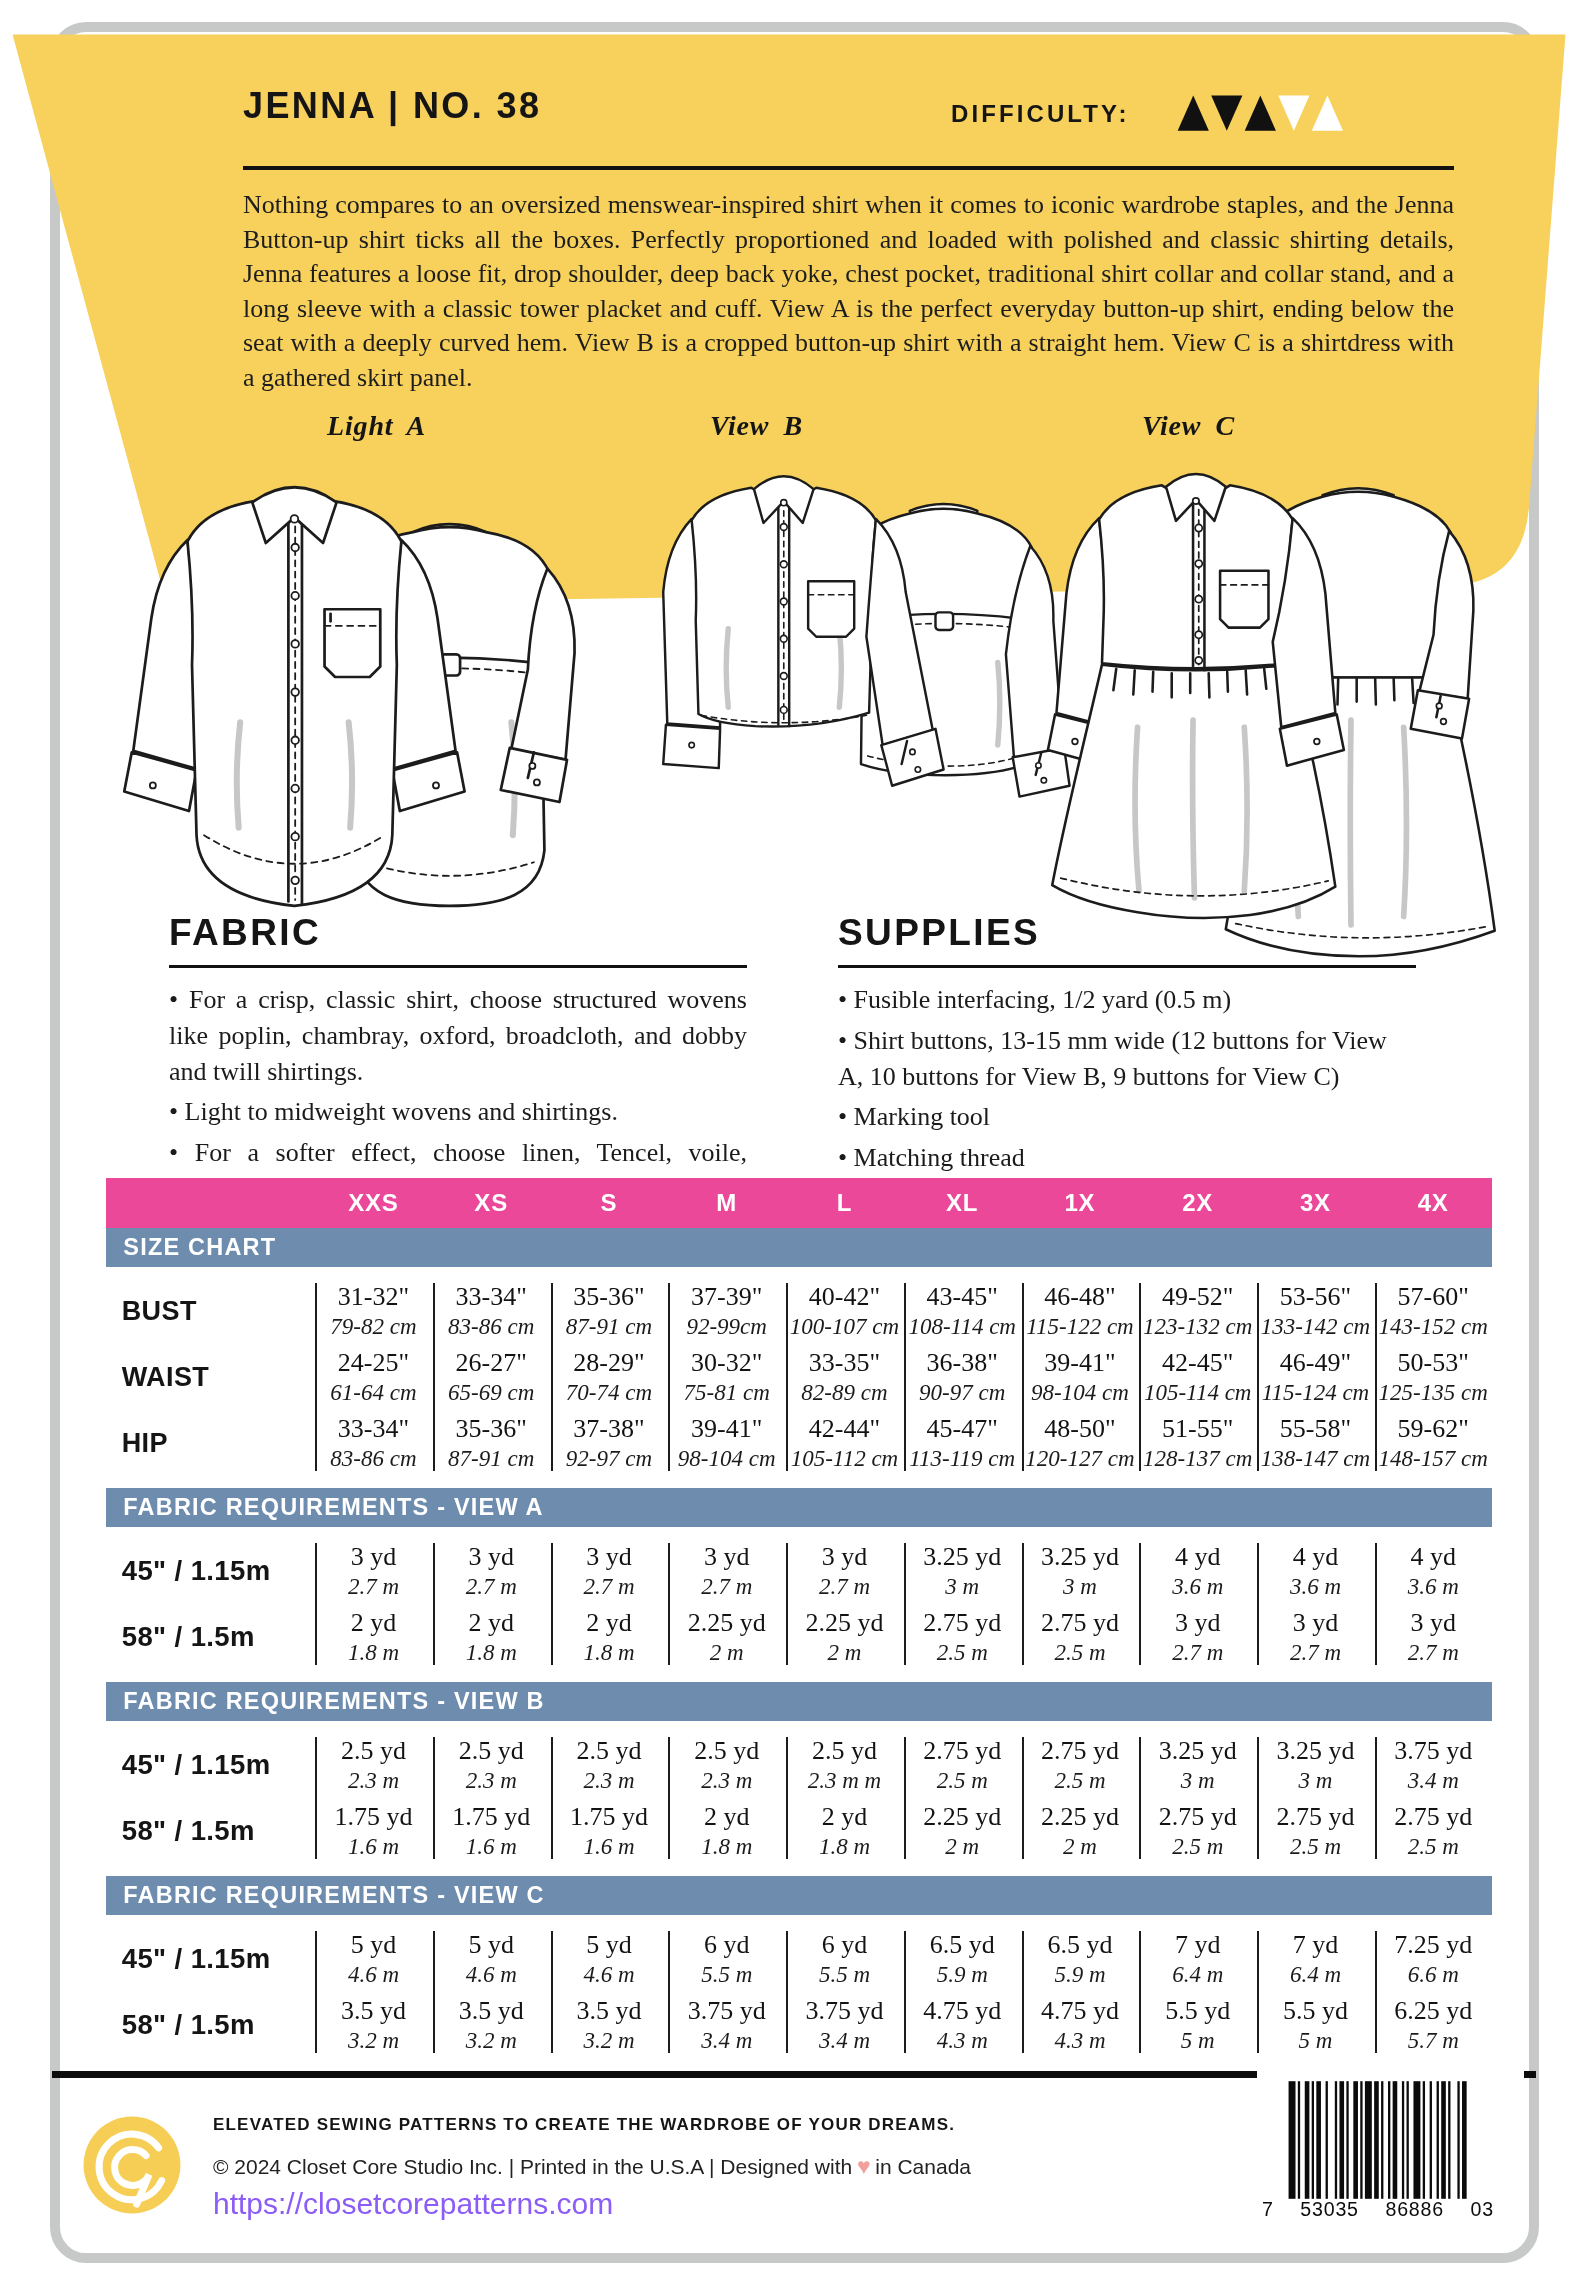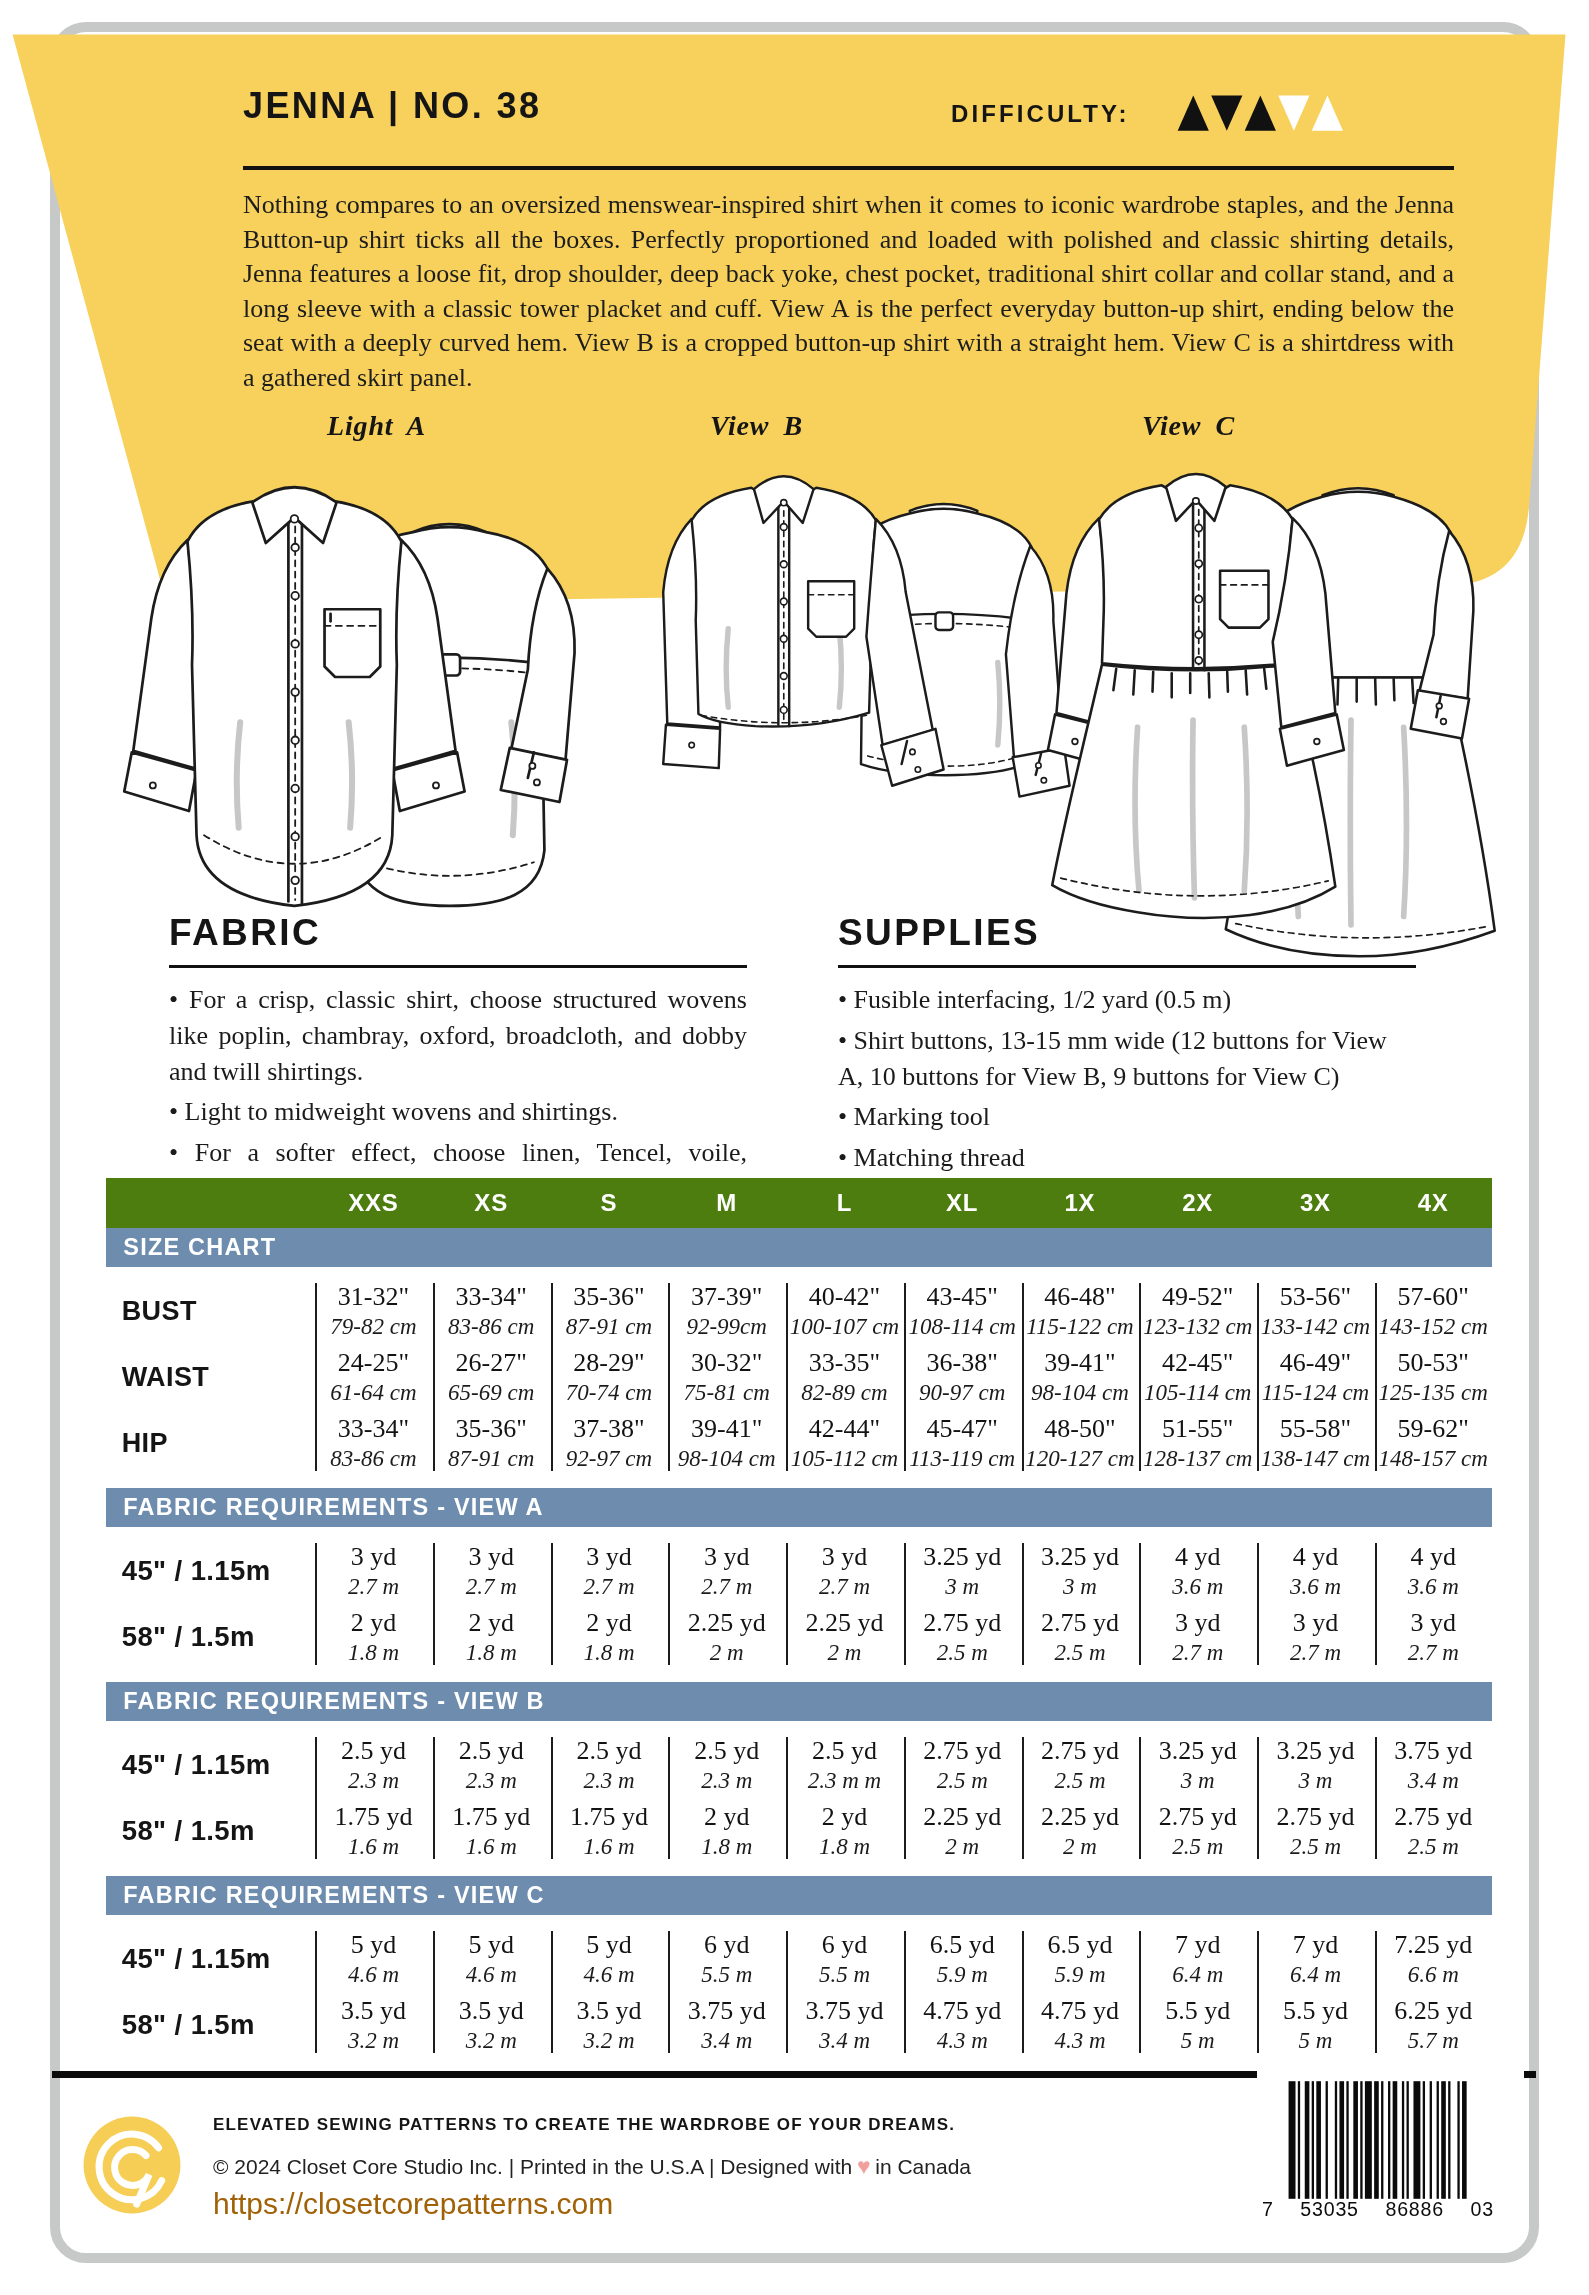--- a/index.html
+++ b/index.html
@@ -39,21 +39,21 @@
   .col{position:absolute;top:912px;width:578px;z-index:3;}
   #fabric-col{left:169px;} #supplies-col{left:838px;}
   .col h2{margin:0 0 11px 0;font-size:37px;font-weight:bold;letter-spacing:2.4px;}
   .col .rule{width:100%;height:3.1px;background:#111;}
   .col .items{margin-top:14px;font-family:"Liberation Serif",serif;font-size:26px;line-height:1.38;color:#1b1b1b;}
   .col .items .item{margin-bottom:4.7px;}
   #fabric-col .items .item{text-align:justify;}
 
   
   #tables{position:absolute;left:106px;top:1178px;width:1386px;z-index:3;}
-  .sizes-row{display:flex;height:50px;background:#4d7c0f;align-items:center;}
+  .sizes-row{display:flex;height:50px;background:#ec4899;align-items:center;}
   .sizes-row .spacer{width:209px;}
   .size-col{width:118px;text-align:center;color:#fff;font-weight:bold;font-size:24px;letter-spacing:0.8px;}
   .band{height:39px;background:#6e8cae;color:#fff;display:flex;align-items:center;
         padding-left:17.3px;box-sizing:border-box;font-weight:bold;font-size:23.5px;letter-spacing:1.2px;}
   .band.req{margin-top:12px;}
   .t-body{position:relative;margin-top:11px;}
   .t-row{display:flex;height:66px;}
   .t-label{width:209px;display:flex;align-items:center;padding-left:15.7px;box-sizing:border-box;
            font-weight:bold;font-size:27px;letter-spacing:0.4px;}
   .req .t-label{font-size:27.5px;}
@@ -62,21 +62,21 @@
   .t-cell .val{font-size:26px;color:#131313;}
   .t-cell .unit{font-size:23px;font-style:italic;margin-top:2.4px;color:#1b1b1b;}
   .vline{position:absolute;top:4.7px;bottom:4.7px;width:1.6px;background:#1c1c1c;}
 
   
   #footer-rule{position:absolute;left:52px;top:2071px;width:1484px;height:7px;background:#0c0c0c;z-index:2;}
   #logo{position:absolute;left:82px;top:2115px;z-index:3;}
   #tagline{position:absolute;left:213px;top:2115px;font-size:17px;font-weight:bold;letter-spacing:1.2px;z-index:3;}
   #copyright{position:absolute;left:213px;top:2153px;font-size:21px;z-index:3;color:#222;}
   #copyright .heart{color:#f2a09c;font-size:23px;padding:0 4.7px;}
-  #url{position:absolute;left:213px;top:2187px;font-size:30px;z-index:3;color:#a16207;}
+  #url{position:absolute;left:213px;top:2187px;font-size:30px;z-index:3;color:#8b5cf6;}
   #barcode-box{position:absolute;left:1257px;top:2068px;width:267px;height:166px;background:#fff;z-index:3;}
   #barcode{position:absolute;left:1287px;top:2081px;z-index:4;}
   #barcode-digits{position:absolute;left:1262px;top:2198px;width:232px;display:flex;
                   justify-content:space-between;font-size:19.6px;letter-spacing:0.8px;z-index:5;color:#0c0c0c;}
 </style>
 </head>
 <body>
 
 <div id="page">
 

